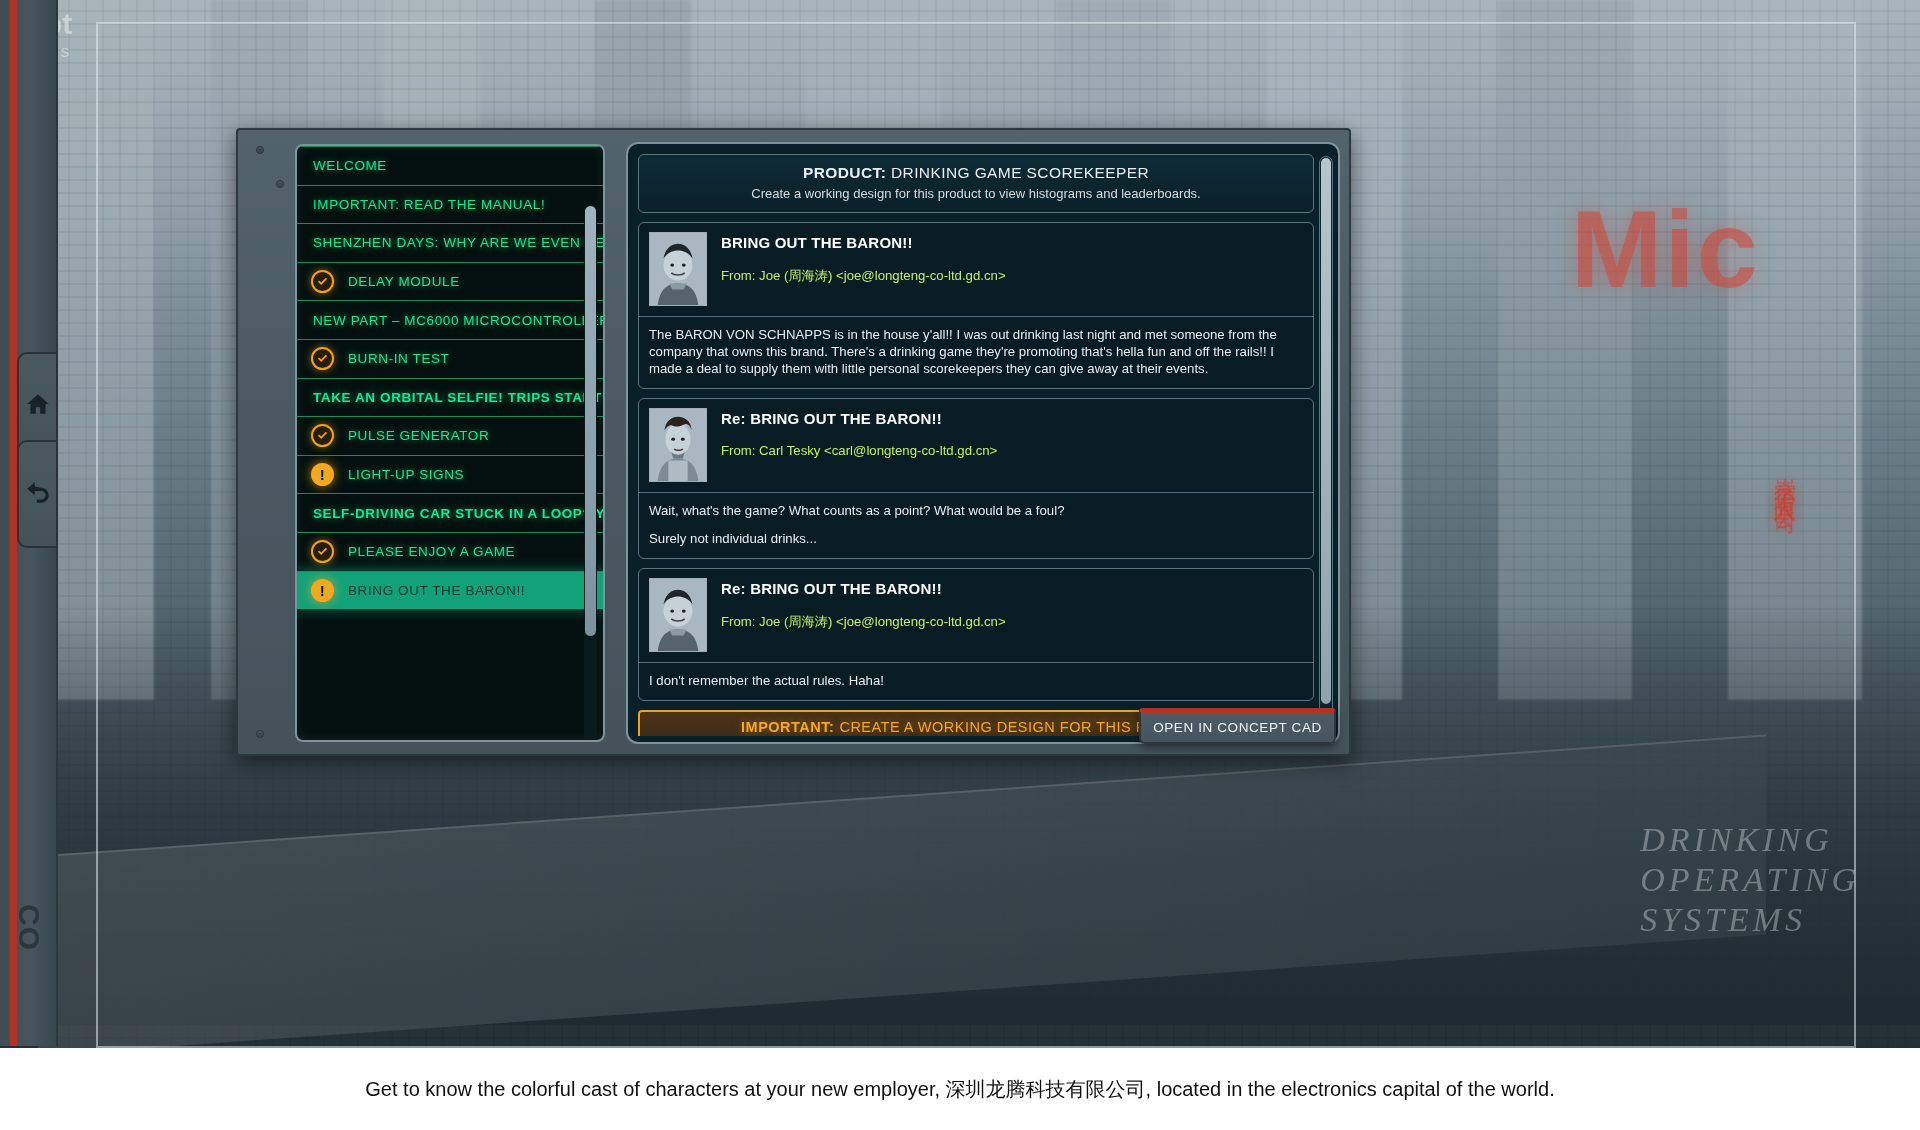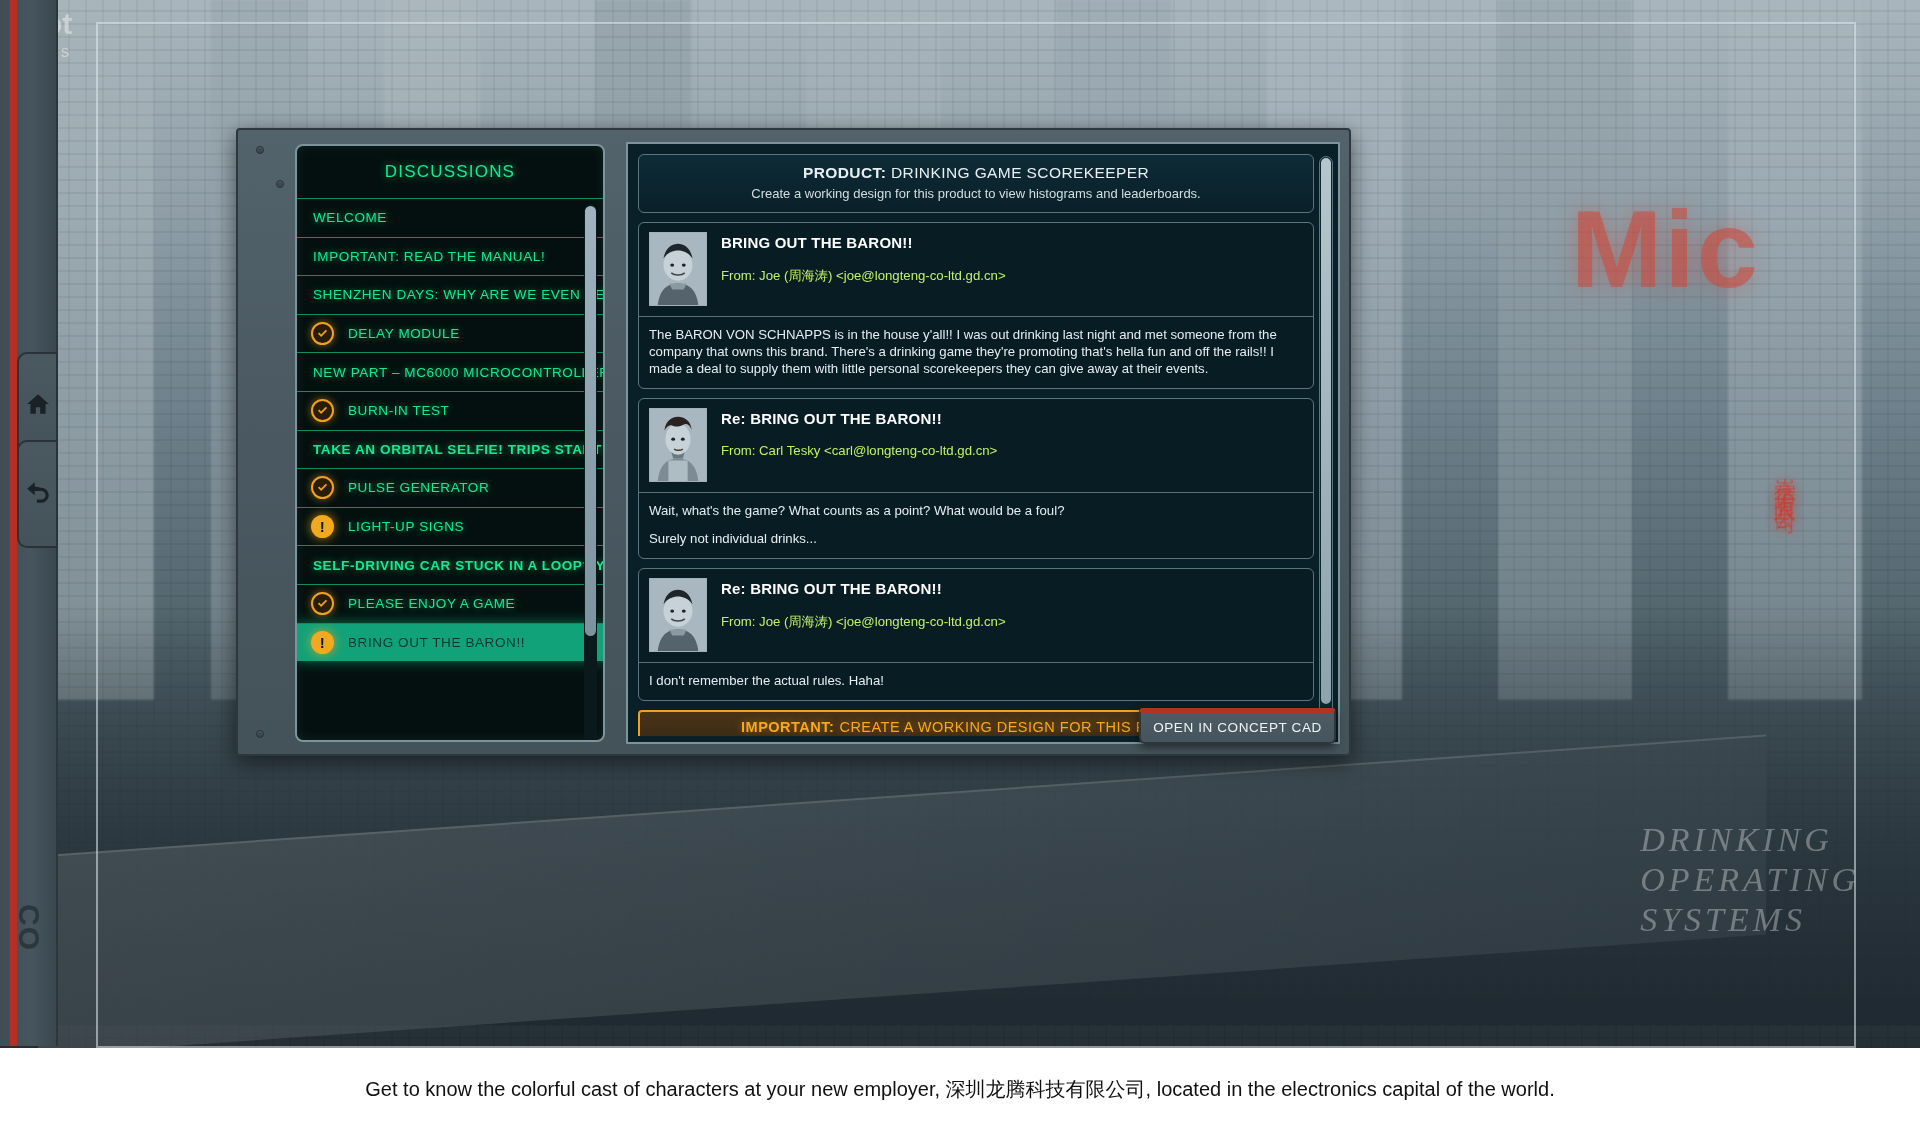--- a/index.html
+++ b/index.html
@@ -249,21 +249,21 @@
     border-radius: 6px;
   }
 
   
   .content-panel {
     position: absolute;
     left: 388px; top: 12px;
     width: 714px; height: 602px;
     background: #0a2029;
     border: 2px solid #7e949c;
-    border-radius: 1px;
+    border-radius: 12px;
     padding: 10px 12px 10px 10px;
   }
   .content-scrollarea {
     position: absolute;
     left: 10px; top: 10px;
     width: 676px;
     height: 582px;
     overflow: hidden;
   }
 
@@ -443,21 +443,20 @@
   </div>
 
   <div class="dialog">
     <div class="screw" style="left:18px; top:16px;"></div>
     <div class="screw" style="left:60px; top:16px;"></div>
     <div class="screw" style="left:38px; top:50px;"></div>
     <div class="screw" style="left:18px; bottom:16px;"></div>
     <div class="screw" style="left:60px; bottom:16px;"></div>
 
     <div class="list-panel">
-      <div class="list-title">DISCUSSIONS</div>
       <div class="list-rows" id="list-rows">
           <div class="list-row">
             <span class="badge-spacer"></span>
             <span class="row-label">WELCOME</span>
           </div>
           <div class="list-row">
             <span class="badge-spacer"></span>
             <span class="row-label">IMPORTANT: READ THE MANUAL!</span>
           </div>
           <div class="list-row">

